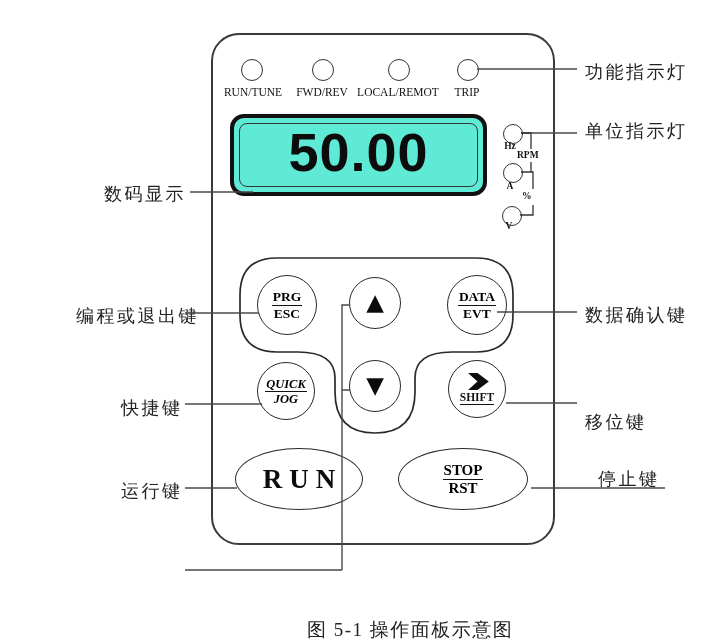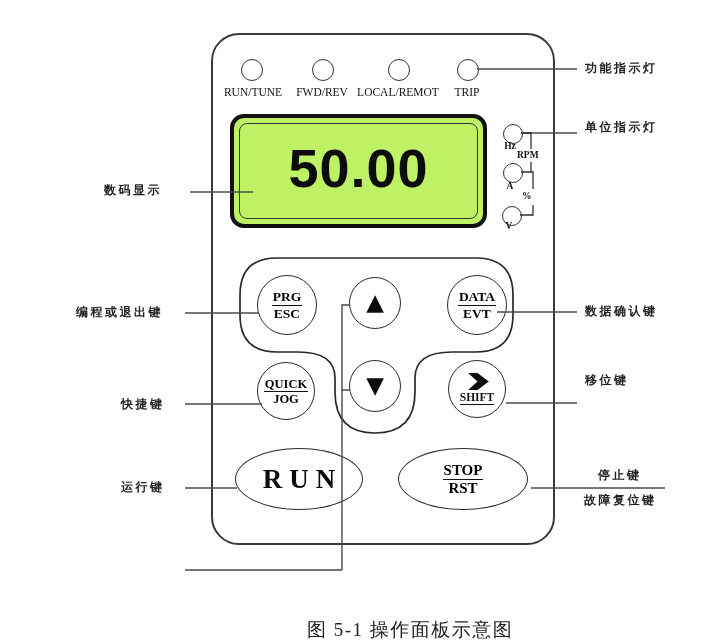--- a/index.html
+++ b/index.html
@@ -9,48 +9,48 @@
   }
   .overlay{position:absolute;left:0;top:0;width:720px;height:640px;pointer-events:none;z-index:5;}
   
   .panel{position:absolute;left:211px;top:33px;width:340px;height:508px;
     border:2px solid #3a3a3a;border-radius:28px;background:transparent;}
   
   .lamp{position:absolute;width:20px;height:20px;border:1.6px solid #333;border-radius:50%;background:#fff;}
   .lamp-label{position:absolute;transform:translateX(-50%);white-space:nowrap;
     font-family:"Liberation Serif",serif;font-weight:normal;font-size:11.5px;color:#111;}
   
-  .disp-outer{position:absolute;left:230px;top:114px;width:257px;height:114px;
-    border:4px solid #111;border-radius:14px;background:#bef264;box-sizing:border-box;}
+  .disp-outer{position:absolute;left:230px;top:114px;width:257px;height:82px;
+    border:4px solid #111;border-radius:14px;background:#5eead4;box-sizing:border-box;}
   .disp-inner{position:absolute;left:5px;top:5px;right:5px;bottom:5px;
     border:1.6px solid #333;border-radius:8px;display:flex;align-items:center;justify-content:center;}
   .disp-value{font-family:"Liberation Sans",sans-serif;font-weight:bold;font-size:54px;
     letter-spacing:1px;color:#0c0c0c;margin-top:-6px;}
   
   .unit-lamp{position:absolute;width:18px;height:18px;border:1.6px solid #333;border-radius:50%;background:#fff;}
   .unit-label{position:absolute;transform:translateX(-50%);font-family:"Liberation Serif",serif;
     font-weight:bold;font-size:9.5px;color:#111;white-space:nowrap;}
   .unit-label.nosh{transform:none;}
   
   .key{position:absolute;border:1.7px solid #2a2a2a;border-radius:50%;background:transparent;
     display:flex;flex-direction:column;align-items:center;justify-content:center;box-sizing:border-box;}
   .frac{text-align:center;font-family:"Liberation Serif",serif;font-weight:bold;color:#000000;line-height:1.12;}
   .frac .top{display:inline-block;border-bottom:1.6px solid #111;padding:0 1px;}
   .frac .bot{display:block;}
   .f13{font-size:13.5px;}
-  .f12{font-size:12.5px;}
+  .f12{font-size:12.5px;font-style:italic;}
   .f15{font-size:15px;}
   .arrow-glyph{font-family:"DejaVu Sans",sans-serif;font-size:23px;color:#0b0b0b;line-height:1;margin-top:-2px;}
   .run-text{font-family:"Liberation Serif",serif;font-weight:bold;font-size:27px;
     letter-spacing:7px;color:#0b0b0b;padding-left:7px;}
   .shift-word{font-family:"Liberation Serif",serif;font-weight:bold;font-size:11.5px;color:#111;
     border-bottom:1.8px solid #111;line-height:1.15;margin-top:1px;}
   
-  .cn{position:absolute;font-family:"Liberation Serif",serif;font-size:12px;
-    letter-spacing:2.5px;color:#222;white-space:nowrap;z-index:2;font-weight:bold;}
+  .cn{position:absolute;font-family:"Liberation Serif",serif;font-size:18px;
+    letter-spacing:2.5px;color:#222;white-space:nowrap;z-index:2;}
   .caption{position:absolute;left:307px;top:617px;font-family:"Liberation Serif",serif;
     font-size:19px;letter-spacing:1.5px;color:#222;white-space:nowrap;}
 </style>
 </head>
 <body>
 
 <div class="stage">
 
   <svg class="overlay" viewBox="0 0 720 640">
     <path d="M277 258 H476 Q513 258 513 295 V315 Q513 352 476 352 H452 Q415 352 415 378 V392 Q415 433 375 433 Q335 433 335 392 V378 Q335 352 298 352 H277 Q240 352 240 315 V295 Q240 258 277 258 Z" fill="none" stroke="#2a2a2a" stroke-width="1.7"></path>
@@ -138,19 +138,18 @@
   </div>
 
   <div class="cn" style="left:104px;top:182px;">数码显示</div>
   <div class="cn" style="left:76px;top:304px;">编程或退出键</div>
   <div class="cn" style="left:121px;top:396px;">快捷键</div>
   <div class="cn" style="left:121px;top:479px;">运行键</div>
 
   <div class="cn" style="left:585px;top:60px;">功能指示灯</div>
   <div class="cn" style="left:585px;top:119px;">单位指示灯</div>
   <div class="cn" style="left:585px;top:303px;">数据确认键</div>
-  <div class="cn" style="left:585px;top:372px;">移位键</div>
+  <div class="cn" style="left:585px;top:410px;">移位键</div>
   <div class="cn" style="left:598px;top:467px;">停止键</div>
-  <div class="cn" style="left:584px;top:492px;">故障复位键</div>
 
   <div class="caption">图 5-1  操作面板示意图</div>
 
 </div>
 
 </body></html>

